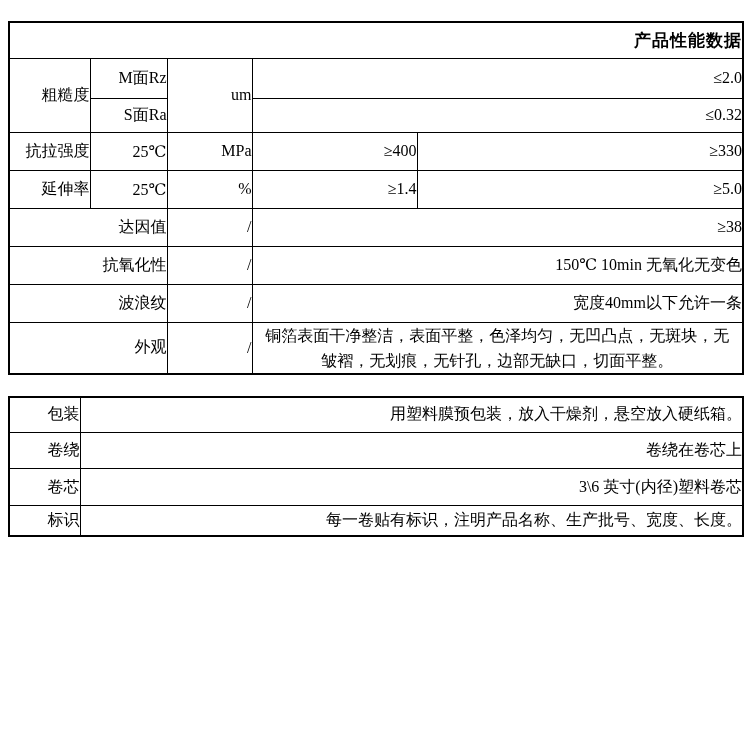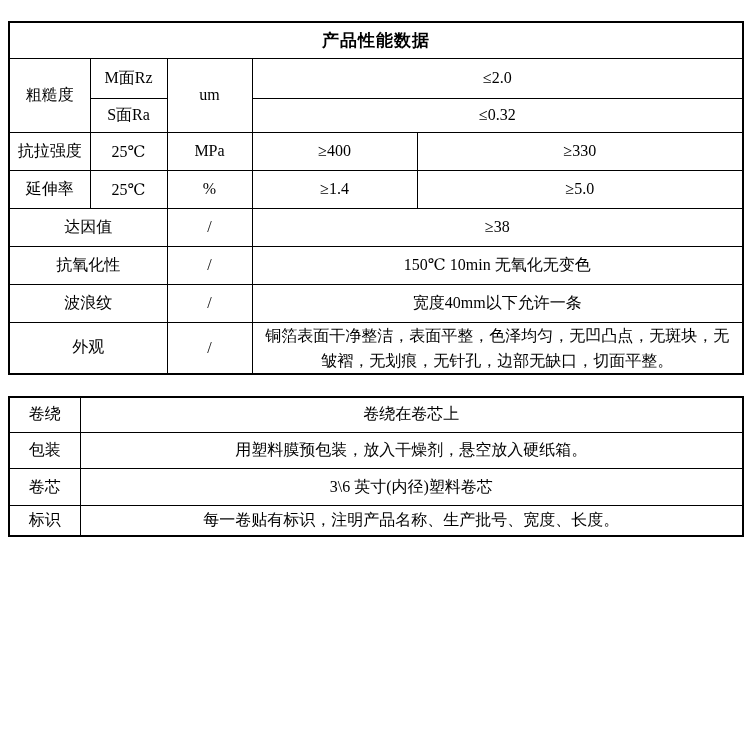--- a/index.html
+++ b/index.html
@@ -19,21 +19,21 @@
     color: #000000;
   }
   table {
     border-collapse: collapse;
     table-layout: fixed;
     width: 734px;
     border: 2px solid #000000;
   }
   td {
     border: 1px solid #000000;
-    text-align: center;
+    text-align: right;
     vertical-align: middle;
     font-size: 16px;
     color: #000000;
     padding: 0;
     overflow: hidden;
     word-break: break-all;
   }
   td.title-cell {
     font-weight: bold;
     font-size: 17px;
@@ -42,20 +42,21 @@
   tr.h30 { height: 30px; }
   tr.h34 { height: 34px; font-family: Liberation Serif, serif; }
   tr.h36 { height: 36px; }
   tr.h37 { height: 37px; }
   tr.h38 { height: 38px; padding-left: 36px; }
   tr.h40 { height: 40px; }
   tr.h51 { height: 51px; }
   td.para {
     line-height: 25px;
     padding: 0 5px;
+    text-align: center;
   }
   .packaging-table { margin-top: 21px; }
   .spec-table { margin-top: 30px; }
 </style>
 </head>
 <body>
 
 <div class="page">
 
   <table class="performance-table">
@@ -117,26 +118,26 @@
     </tbody>
   </table>
 
   <table class="packaging-table">
     <colgroup>
       <col style="width:71px">
         <col style="width:663px">
     </colgroup>
     <tbody>
       <tr class="h36">
+        <td>包装</td>
+        <td>用塑料膜预包装，放入干燥剂，悬空放入硬纸箱。</td>
+      </tr>
+      <tr class="h36">
         <td>卷绕</td>
         <td>卷绕在卷芯上</td>
-      </tr>
-      <tr class="h36">
-        <td>包装</td>
-        <td>用塑料膜预包装，放入干燥剂，悬空放入硬纸箱。</td>
       </tr>
       <tr class="h37">
         <td>卷芯</td>
         <td>3\6 英寸(内径)塑料卷芯</td>
       </tr>
       <tr class="h30">
         <td>标识</td>
         <td>每一卷贴有标识，注明产品名称、生产批号、宽度、长度。</td>
       </tr>
     </tbody>

